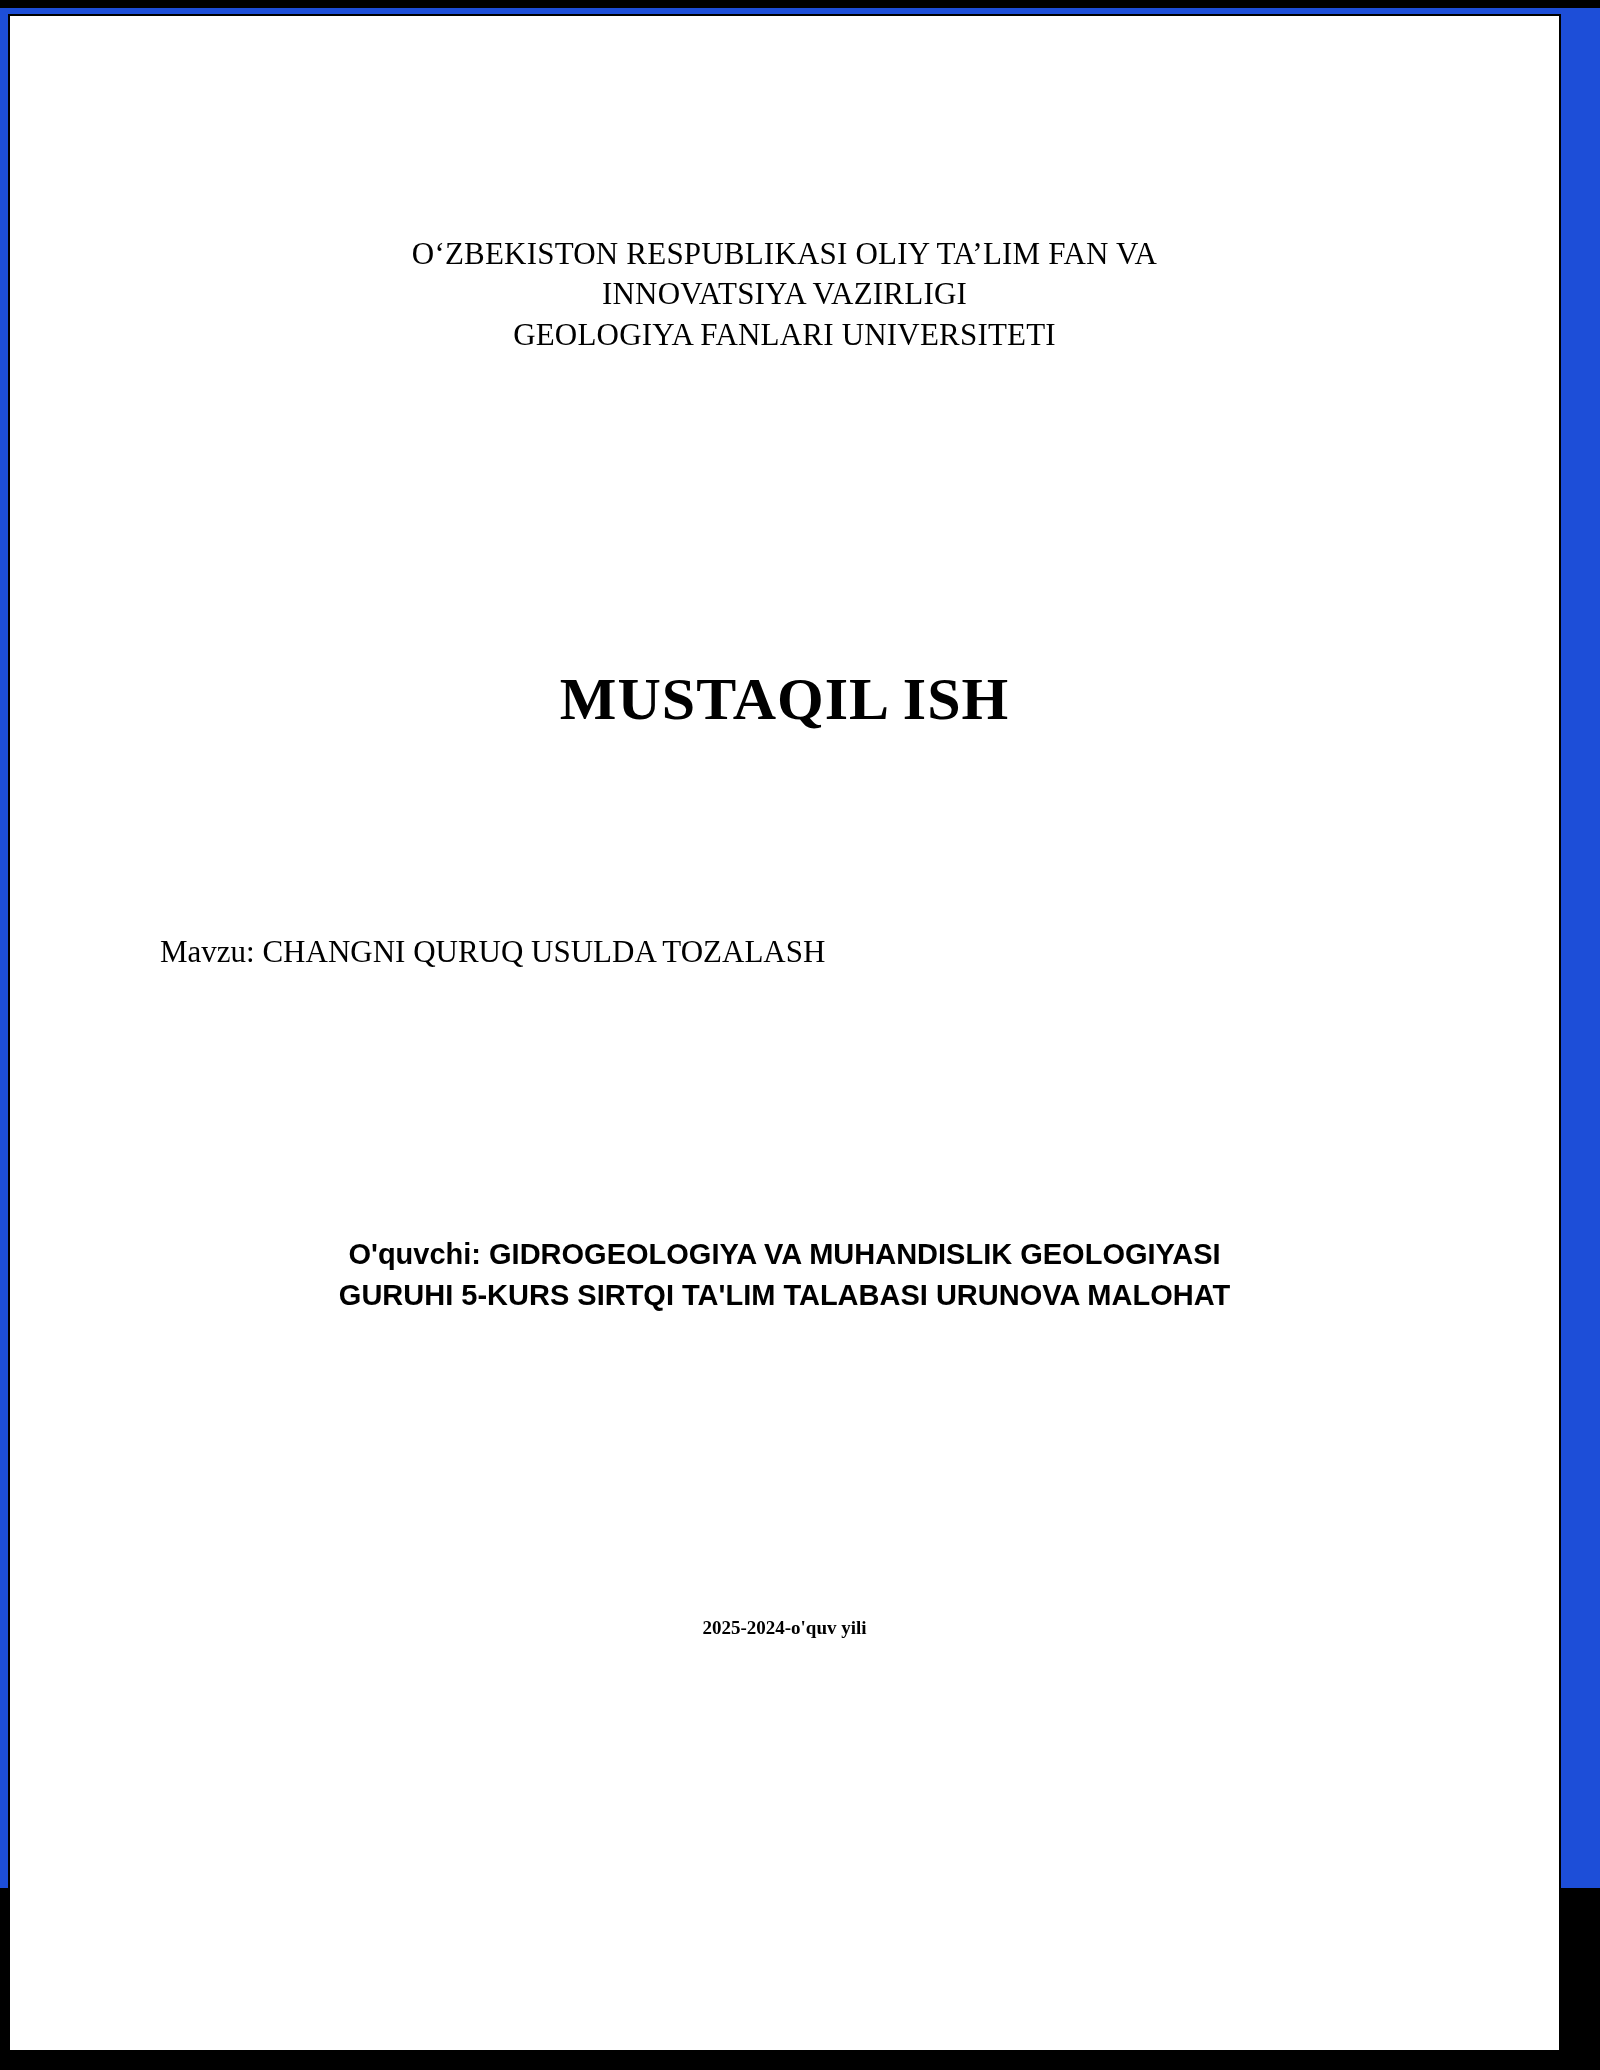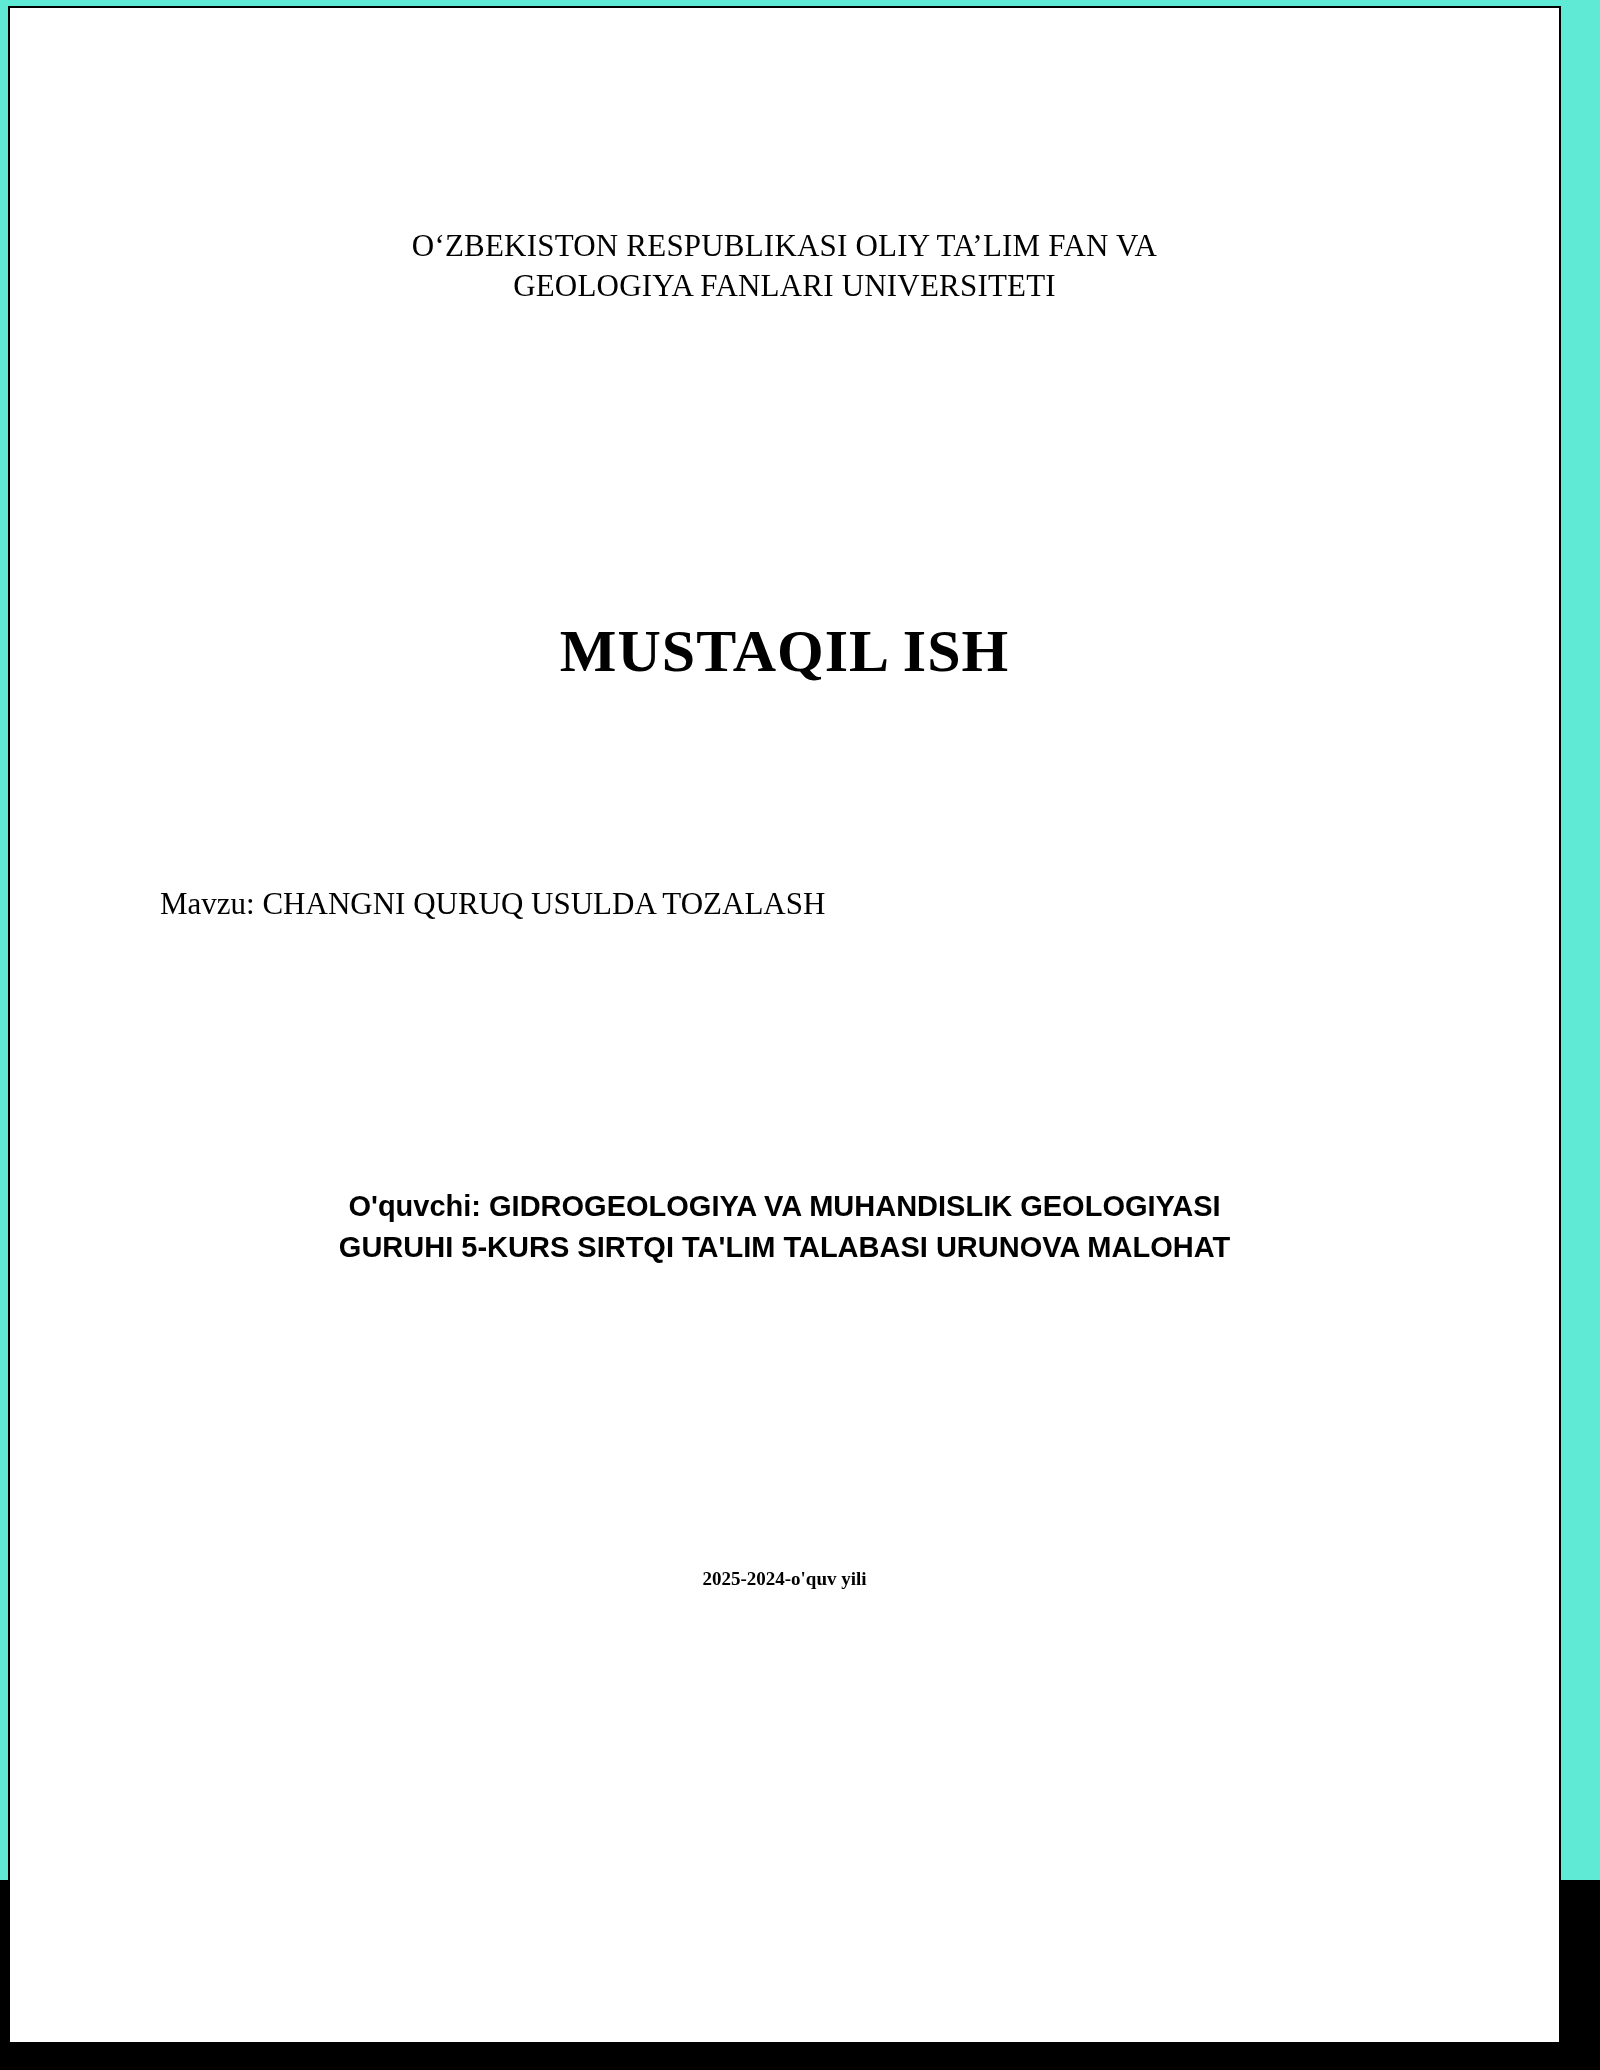--- a/index.html
+++ b/index.html
@@ -9,24 +9,24 @@
   }
   body {
     width: 1600px;
     height: 2070px;
     overflow: hidden;
     font-family: "Liberation Serif", serif;
   }
   .page-frame {
     position: absolute;
     left: 0;
-    top: 0;
+    top: 8px;
     width: 1600px;
     height: 1880px;
-    background: #5eead4;
+    background: #1d4ed8;
     box-sizing: border-box;
   }
   .page-sheet {
     position: absolute;
     left: 8px;
     top: 6px;
     width: 1553px;
     height: 2038px;
     background: #ffffff;
     box-sizing: border-box;
@@ -100,20 +100,21 @@
 </style>
 </head>
 <body>
 
 <div class="page-frame">
   <div class="page-sheet">
     <div class="page-inner">
 
       <div class="ministry-block">
         <div class="ministry-line">O‘ZBEKISTON RESPUBLIKASI OLIY TA’LIM FAN VA</div>
+        <div class="ministry-line">INNOVATSIYA VAZIRLIGI</div>
         <div class="ministry-line">GEOLOGIYA FANLARI UNIVERSITETI</div>
       </div>
 
       <div class="doc-title">MUSTAQIL ISH</div>
 
       <div class="subject-line">Mavzu: CHANGNI QURUQ USULDA TOZALASH</div>
 
       <div class="author-block">
         <div class="author-line">O'quvchi: GIDROGEOLOGIYA VA MUHANDISLIK GEOLOGIYASI</div>
         <div class="author-line">GURUHI 5-KURS SIRTQI TA'LIM TALABASI URUNOVA MALOHAT</div>

